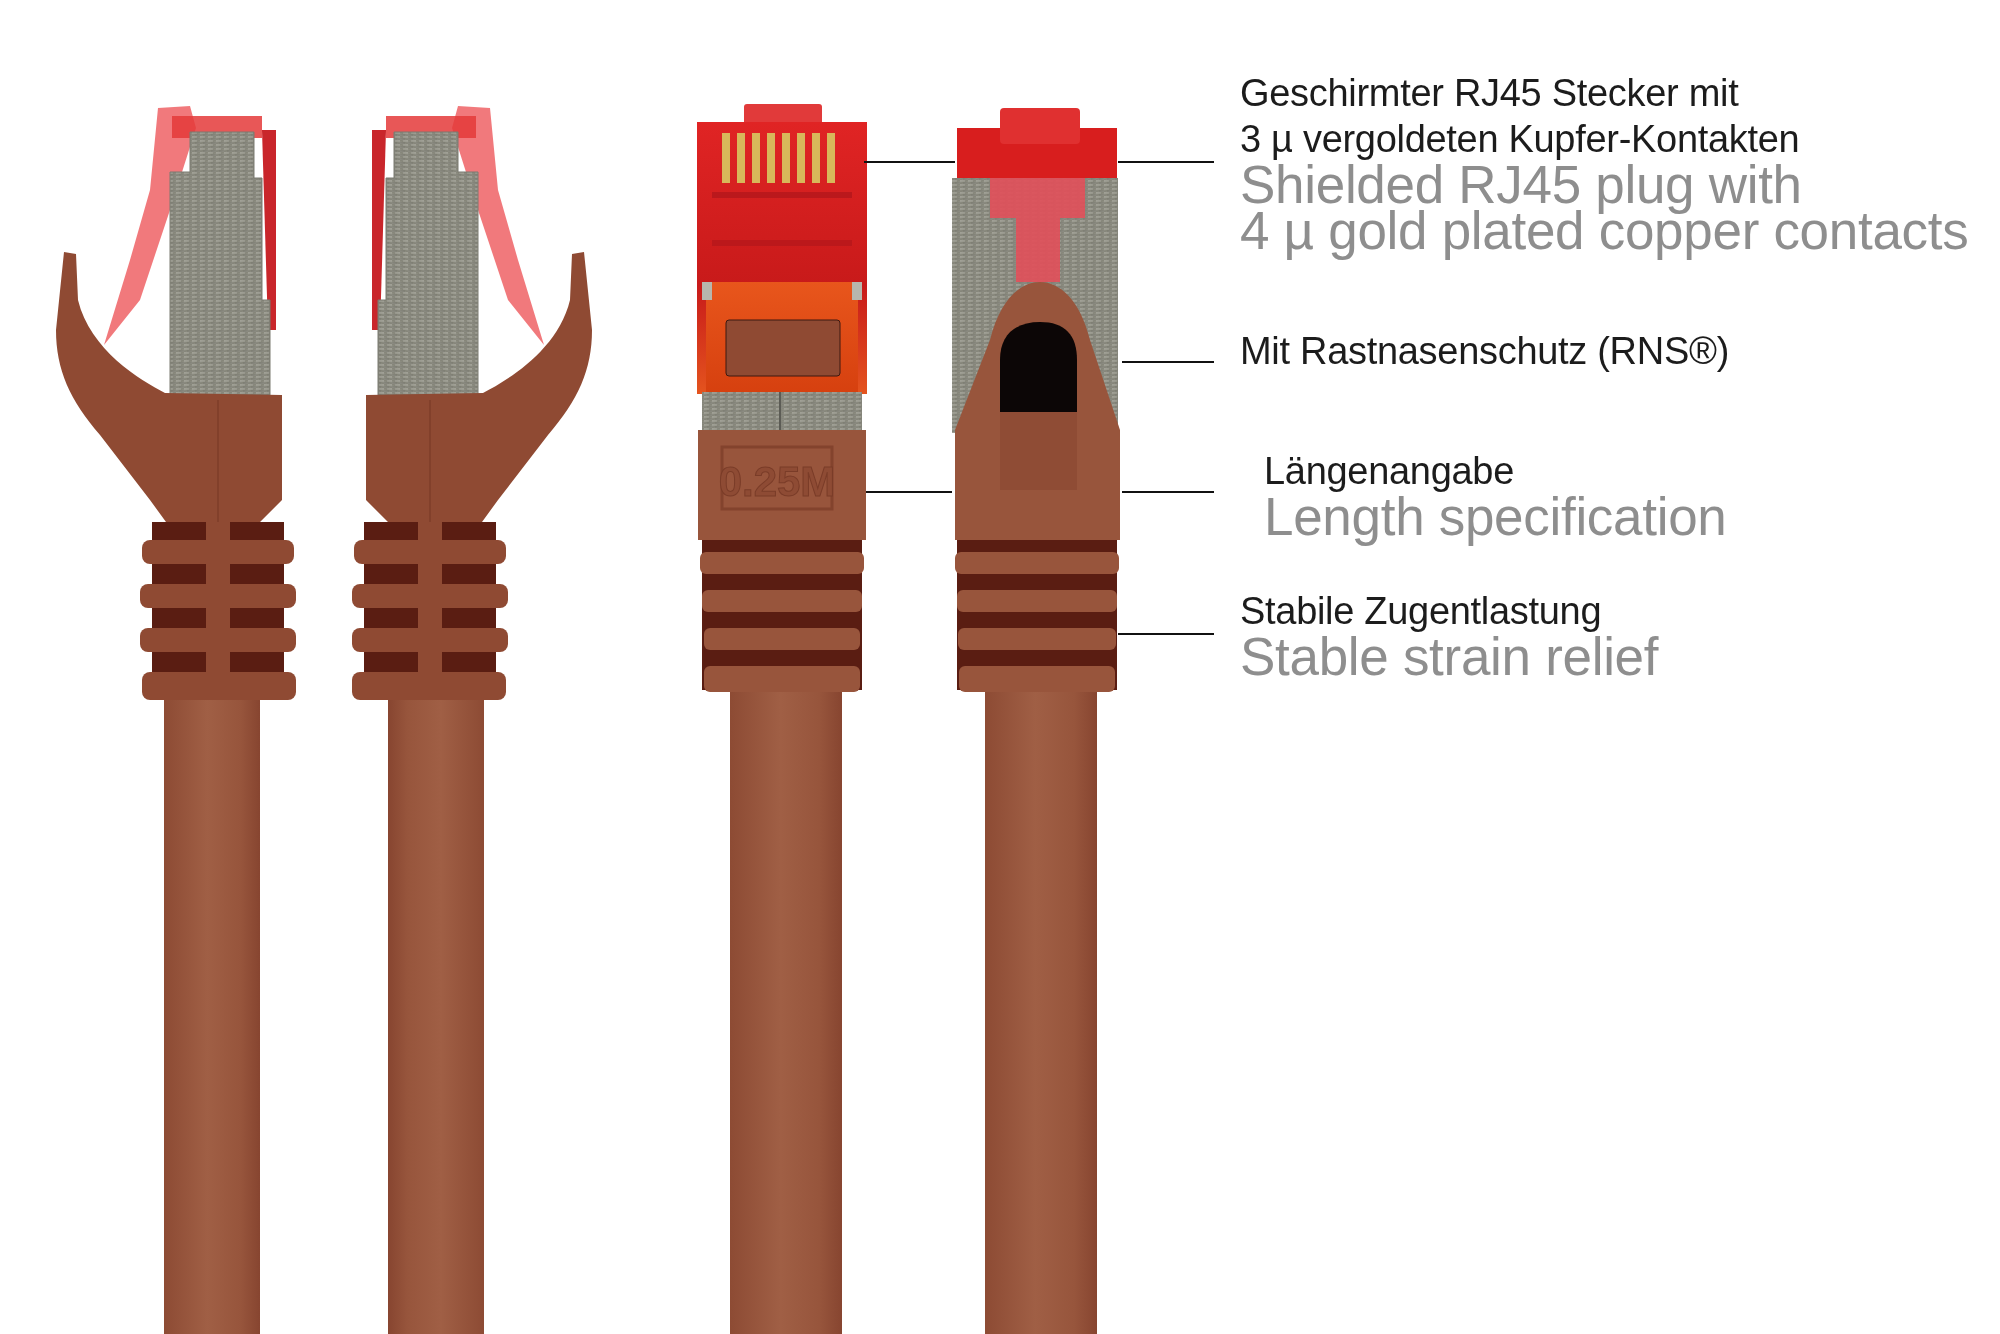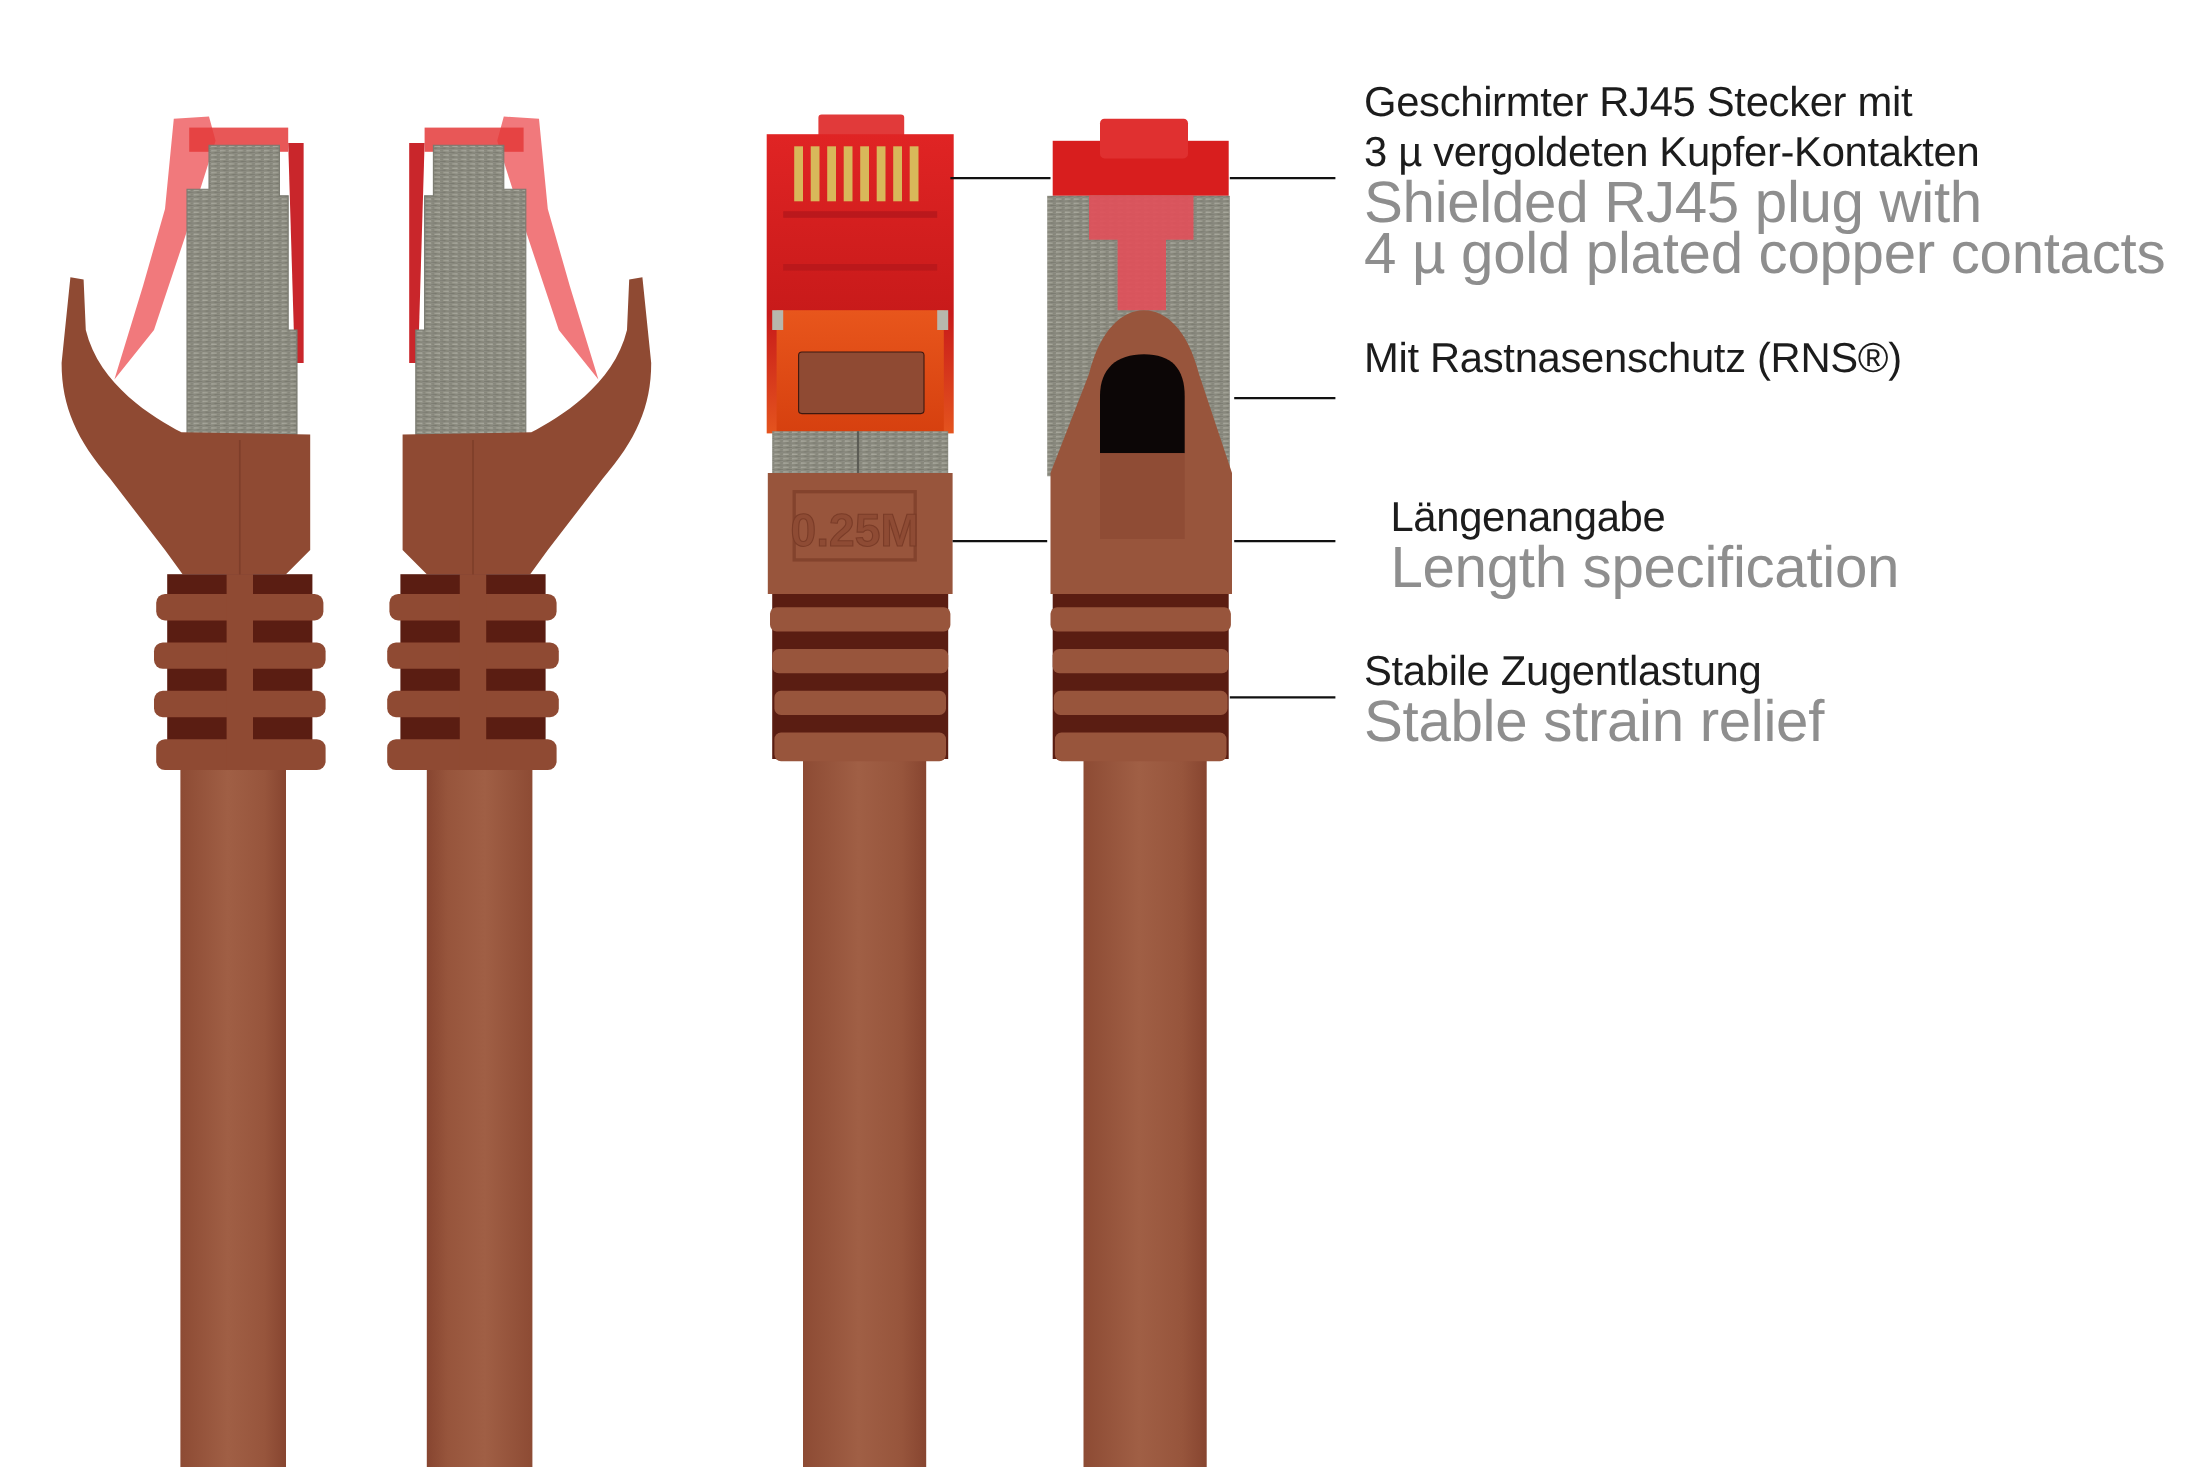--- a/index.html
+++ b/index.html
@@ -146,21 +146,21 @@
   </g>
 </svg>
 
 <div class="label-block" style="top:70px;">
   <div class="label-de">Geschirmter RJ45 Stecker mit</div>
   <div class="label-de">3 µ vergoldeten Kupfer-Kontakten</div>
   <div class="label-en">Shielded RJ45 plug with</div>
   <div class="label-en">4 µ gold plated copper contacts</div>
 </div>
 
-<div class="label-block" style="top:303px;">
+<div class="label-block" style="top:328px;">
   <div class="label-de">Mit Rastnasenschutz (RNS®)</div>
 </div>
 
 <div class="label-block" style="top:448px;margin-left:24px;">
   <div class="label-de">Längenangabe</div>
   <div class="label-en">Length specification</div>
 </div>
 
 <div class="label-block" style="top:588px;">
   <div class="label-de">Stabile Zugentlastung</div>

